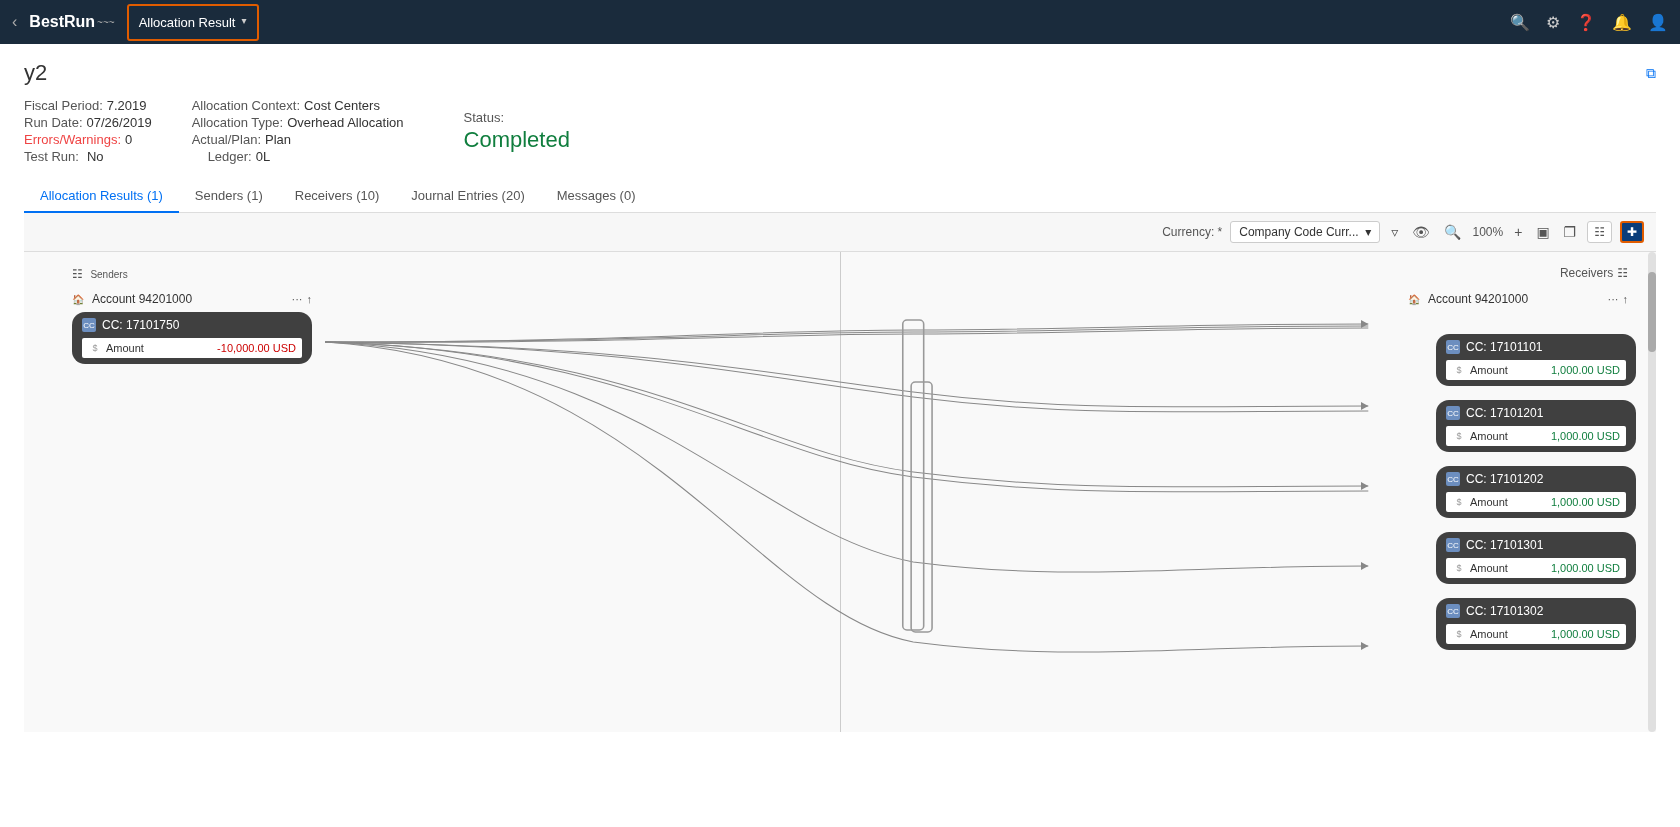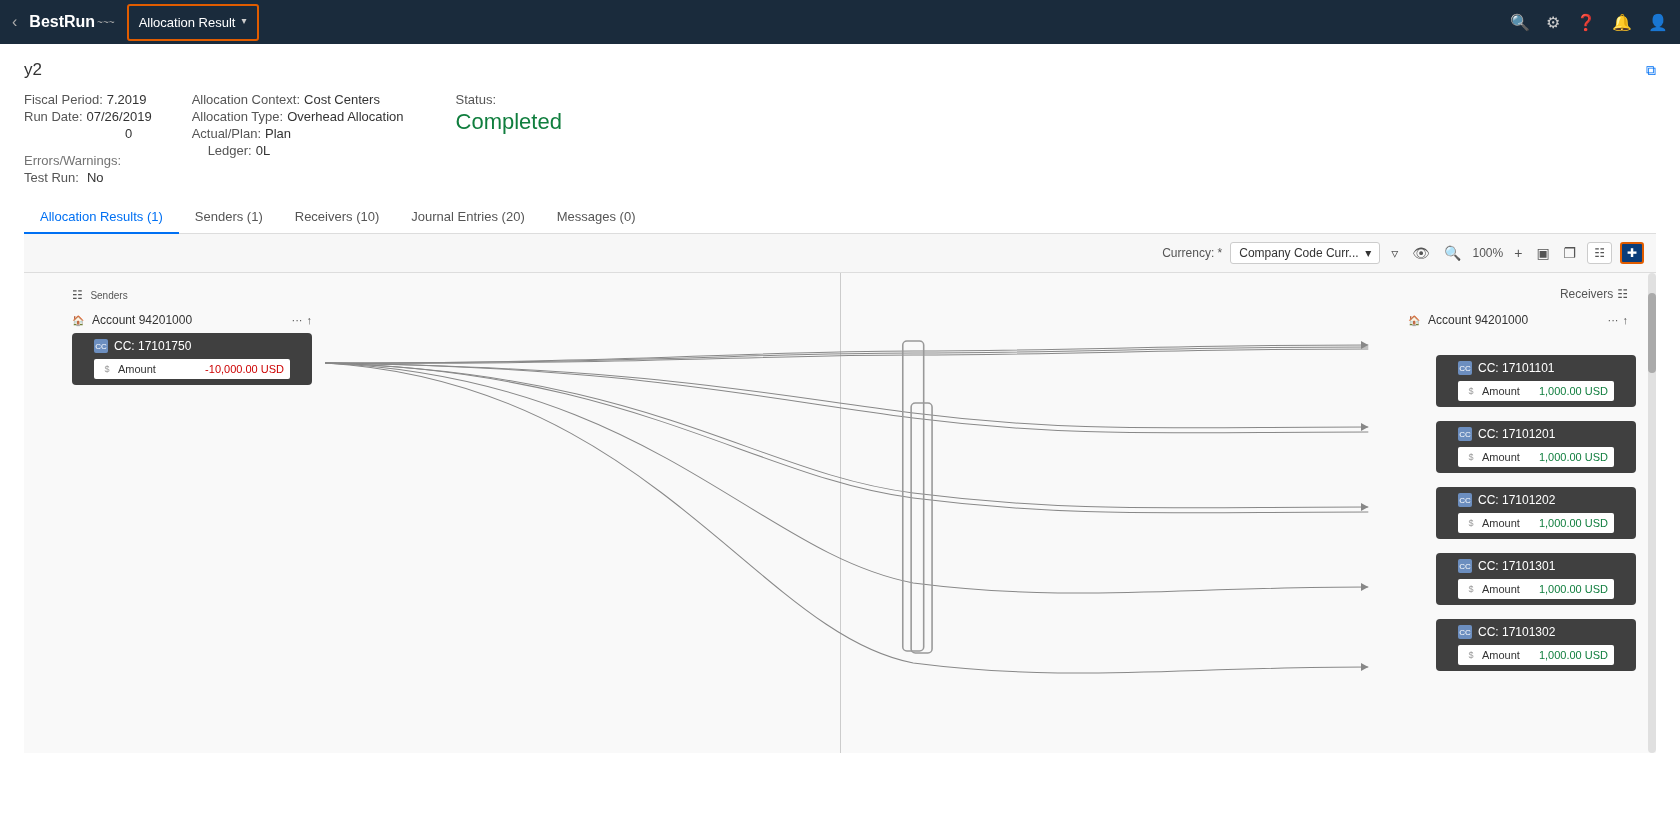--- a/index.html
+++ b/index.html
@@ -46,21 +46,21 @@
       align-items: center;
       gap: 16px;
       color: #ccc;
       font-size: 16px;
     }
     .nav-icon { cursor: pointer; color: #ccc; font-size: 16px; }
 
     
     .page { padding: 16px 24px 0 24px; }
     .page-title { font-size: 18px; color: #333; margin-bottom: 12px; display: flex; align-items: center; justify-content: space-between; }
-    .page-title-text { font-size: 17px; }
+    .page-title-text { font-size: 22px; }
     .page-link-icon { color: #0070f3; font-size: 14px; cursor: pointer; }
     .status-completed { color: #107e3e; font-size: 22px; font-weight: normal; }
 
     
     .tabs {
       display: flex;
       gap: 0;
       border-bottom: 1px solid #ddd;
       margin-bottom: 0;
     }
@@ -164,22 +164,22 @@
     .account-header {
       display: flex;
       align-items: center;
       gap: 6px;
       margin-bottom: 6px;
     }
     .account-header-actions { margin-left: auto; display: flex; gap: 4px; color: #555; font-size: 11px; cursor: pointer; }
 
     .node-card {
       background: #404040;
-      border-radius: 4px;
-      padding: 6px 22px;
+      border-radius: 13px;
+      padding: 6px 10px;
       color: #fff;
     }
     .node-card-header {
       display: flex;
       align-items: center;
       gap: 6px;
       font-size: 12px;
       font-weight: 500;
       margin-bottom: 6px;
     }
@@ -312,21 +312,21 @@
     <div style="display: flex; flex-direction: column; gap: 2px;">
       <div style="display: flex; gap: 4px;">
         <span style="color:#555;">Fiscal Period:</span>
         <span>7.2019</span>
       </div>
       <div style="display: flex; gap: 4px;">
         <span style="color:#555;">Run Date:</span>
         <span>07/26/2019</span>
       </div>
       <div style="display: flex; gap: 4px;">
-        <span style="color:#737373;margin-top:27px;">Errors/Warnings:</span>
+        <span style="color:#ef4444;">Errors/Warnings:</span>
         <span>0</span>
       </div>
       <div style="display: flex; gap: 8px;">
         <span style="color:#555;">Test Run:</span>
         <span>No</span>
       </div>
     </div>
 
     <div style="display: flex; flex-direction: column; gap: 2px;">
       <div style="display: flex; gap: 4px;">
@@ -340,21 +340,21 @@
       <div style="display: flex; gap: 4px;">
         <span style="color:#555;">Actual/Plan:</span>
         <span>Plan</span>
       </div>
       <div style="display: flex; gap: 4px;">
         <span style="color:#555;padding-left:16px;">Ledger:</span>
         <span>0L</span>
       </div>
     </div>
 
-    <div style="display: flex; flex-direction: column; gap: 2px; margin-left: 12px;">
+    <div style="display: flex; flex-direction: column; gap: 2px; margin-left: 20px; justify-content: center;">
       <span style="color:#555; font-size:13px;">Status:</span>
       <span class="status-completed">Completed</span>
     </div>
   </div>
 
   <div class="tabs">
     <div class="tab active">Allocation Results (1)</div>
     <div class="tab">Senders (1)</div>
     <div class="tab">Receivers (10)</div>
     <div class="tab">Journal Entries (20)</div>

